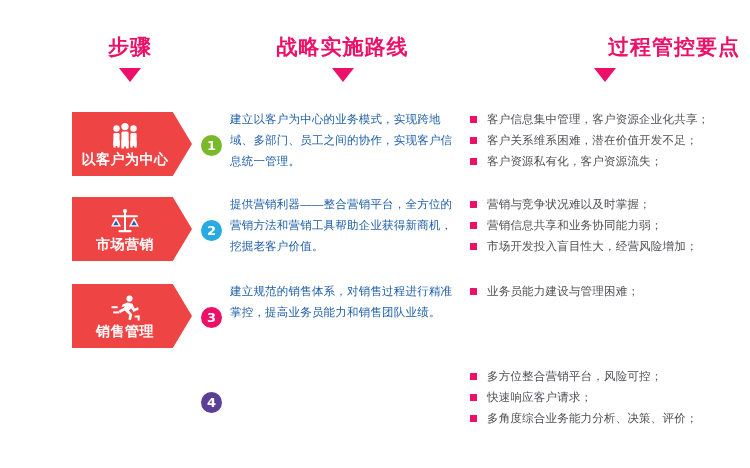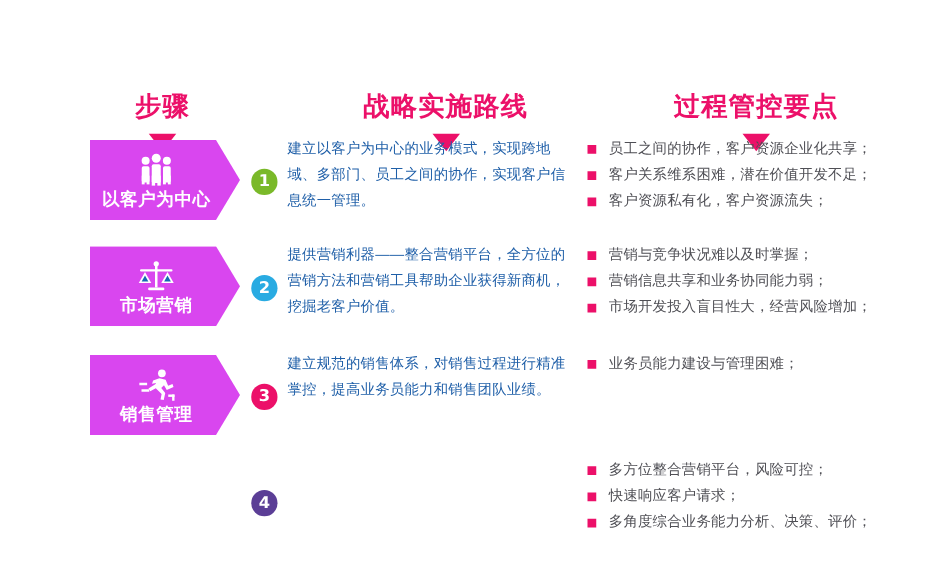--- a/index.html
+++ b/index.html
@@ -15,30 +15,29 @@
     position: relative;
   }
 
   
   .header-row {
     position: absolute;
     top: 0;
     left: 0;
     width: 750px;
     height: 100px;
-    margin-top: 39px;
   }
   .head-col {
     position: absolute;
     top: 34px;
     text-align: center;
   }
   .head-col.c1 { left: 60px;  width: 140px; }
-  .head-col.c2 { left: 244px; width: 225px; }
-  .head-col.c3 { left: 470px; width: 270px; }
+  .head-col.c2 { left: 230px; width: 225px; }
+  .head-col.c3 { left: 470px; width: 270px; text-align: right; }
 
   .head-title {
     font-size: 21px;
     font-weight: bold;
     color: #ec1069;
     letter-spacing: 1px;
     line-height: 26px;
     white-space: nowrap;
   }
   .head-caret {
@@ -62,21 +61,21 @@
   .row.r3 { top: 275px; }
   .row.r4 { top: 360px; }
 
   
   .arrow-tag {
     position: absolute;
     left: 72px;
     top: 9px;
     width: 120px;
     height: 64px;
-    background: #d946ef;
+    background: #ef4444;
     -webkit-clip-path: polygon(0 0, 84% 0, 100% 50%, 84% 100%, 0 100%);
     clip-path: polygon(0 0, 84% 0, 100% 50%, 84% 100%, 0 100%);
     display: flex;
     flex-direction: column;
     align-items: center;
     justify-content: center;
     padding-right: 14px;
     box-sizing: border-box;
   }
   .arrow-icon {
@@ -183,21 +182,21 @@
       <circle cx="25.5" cy="6.5" r="3.2" fill="#fff"></circle>
       <rect x="22.4" y="11" width="6.2" height="13" rx="1.4" fill="#fff"></rect>
       <rect x="22.4" y="18.5" width="2.3" height="7" fill="#fff"></rect>
       <rect x="26.3" y="18.5" width="2.3" height="7" fill="#fff"></rect>
     </svg>
     <div class="arrow-label">以客户为中心</div>
   </div>
   <div class="badge" style="background:#7ab929">1</div>
   <div class="desc">建立以客户为中心的业务模式，实现跨地域、多部门、员工之间的协作，实现客户信息统一管理。</div>
   <ul class="points">
-    <li>员工之间的协作，客户资源企业化共享；</li>
+    <li>客户信息集中管理，客户资源企业化共享；</li>
     <li>客户关系维系困难，潜在价值开发不足；</li>
     <li>客户资源私有化，客户资源流失；</li>
   </ul>
 </div>
 
 <div class="row r2">
   <div class="arrow-tag">
     <svg class="arrow-icon" viewBox="0 0 34 28">
       <rect x="16" y="5" width="2" height="18" fill="#fff"></rect>
       <rect x="10.5" y="23" width="13" height="2.2" rx="1" fill="#fff"></rect>

